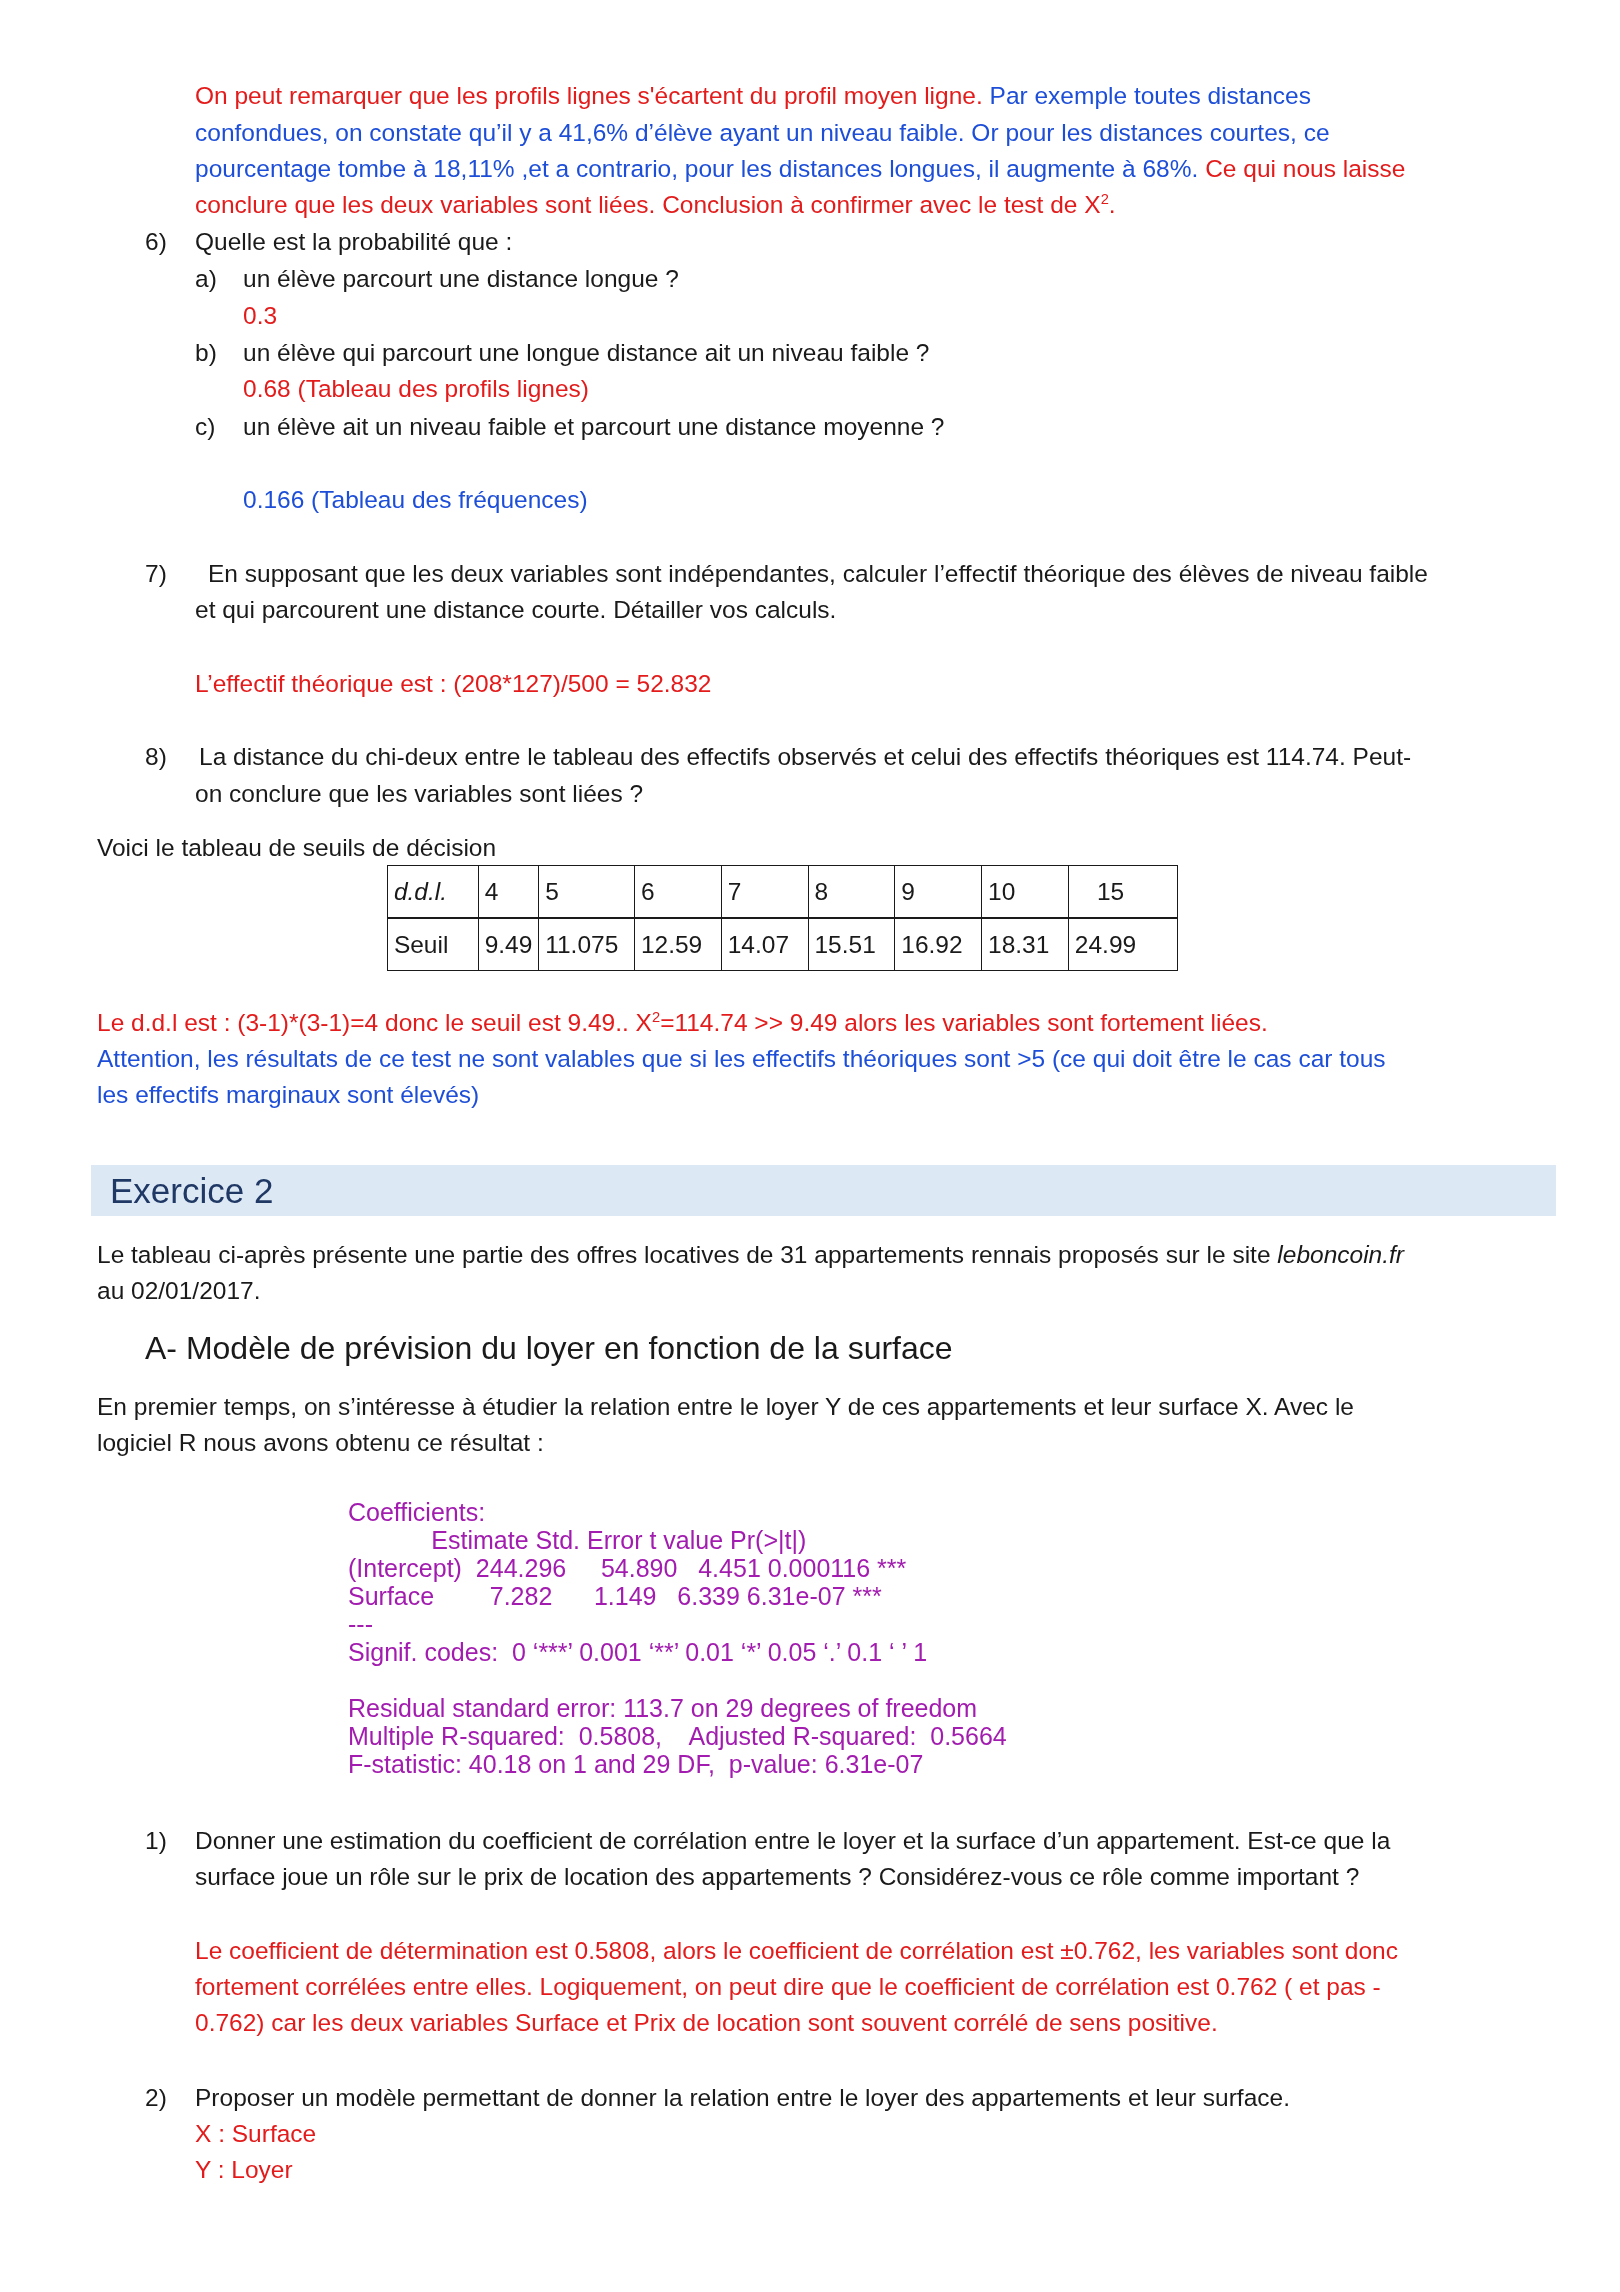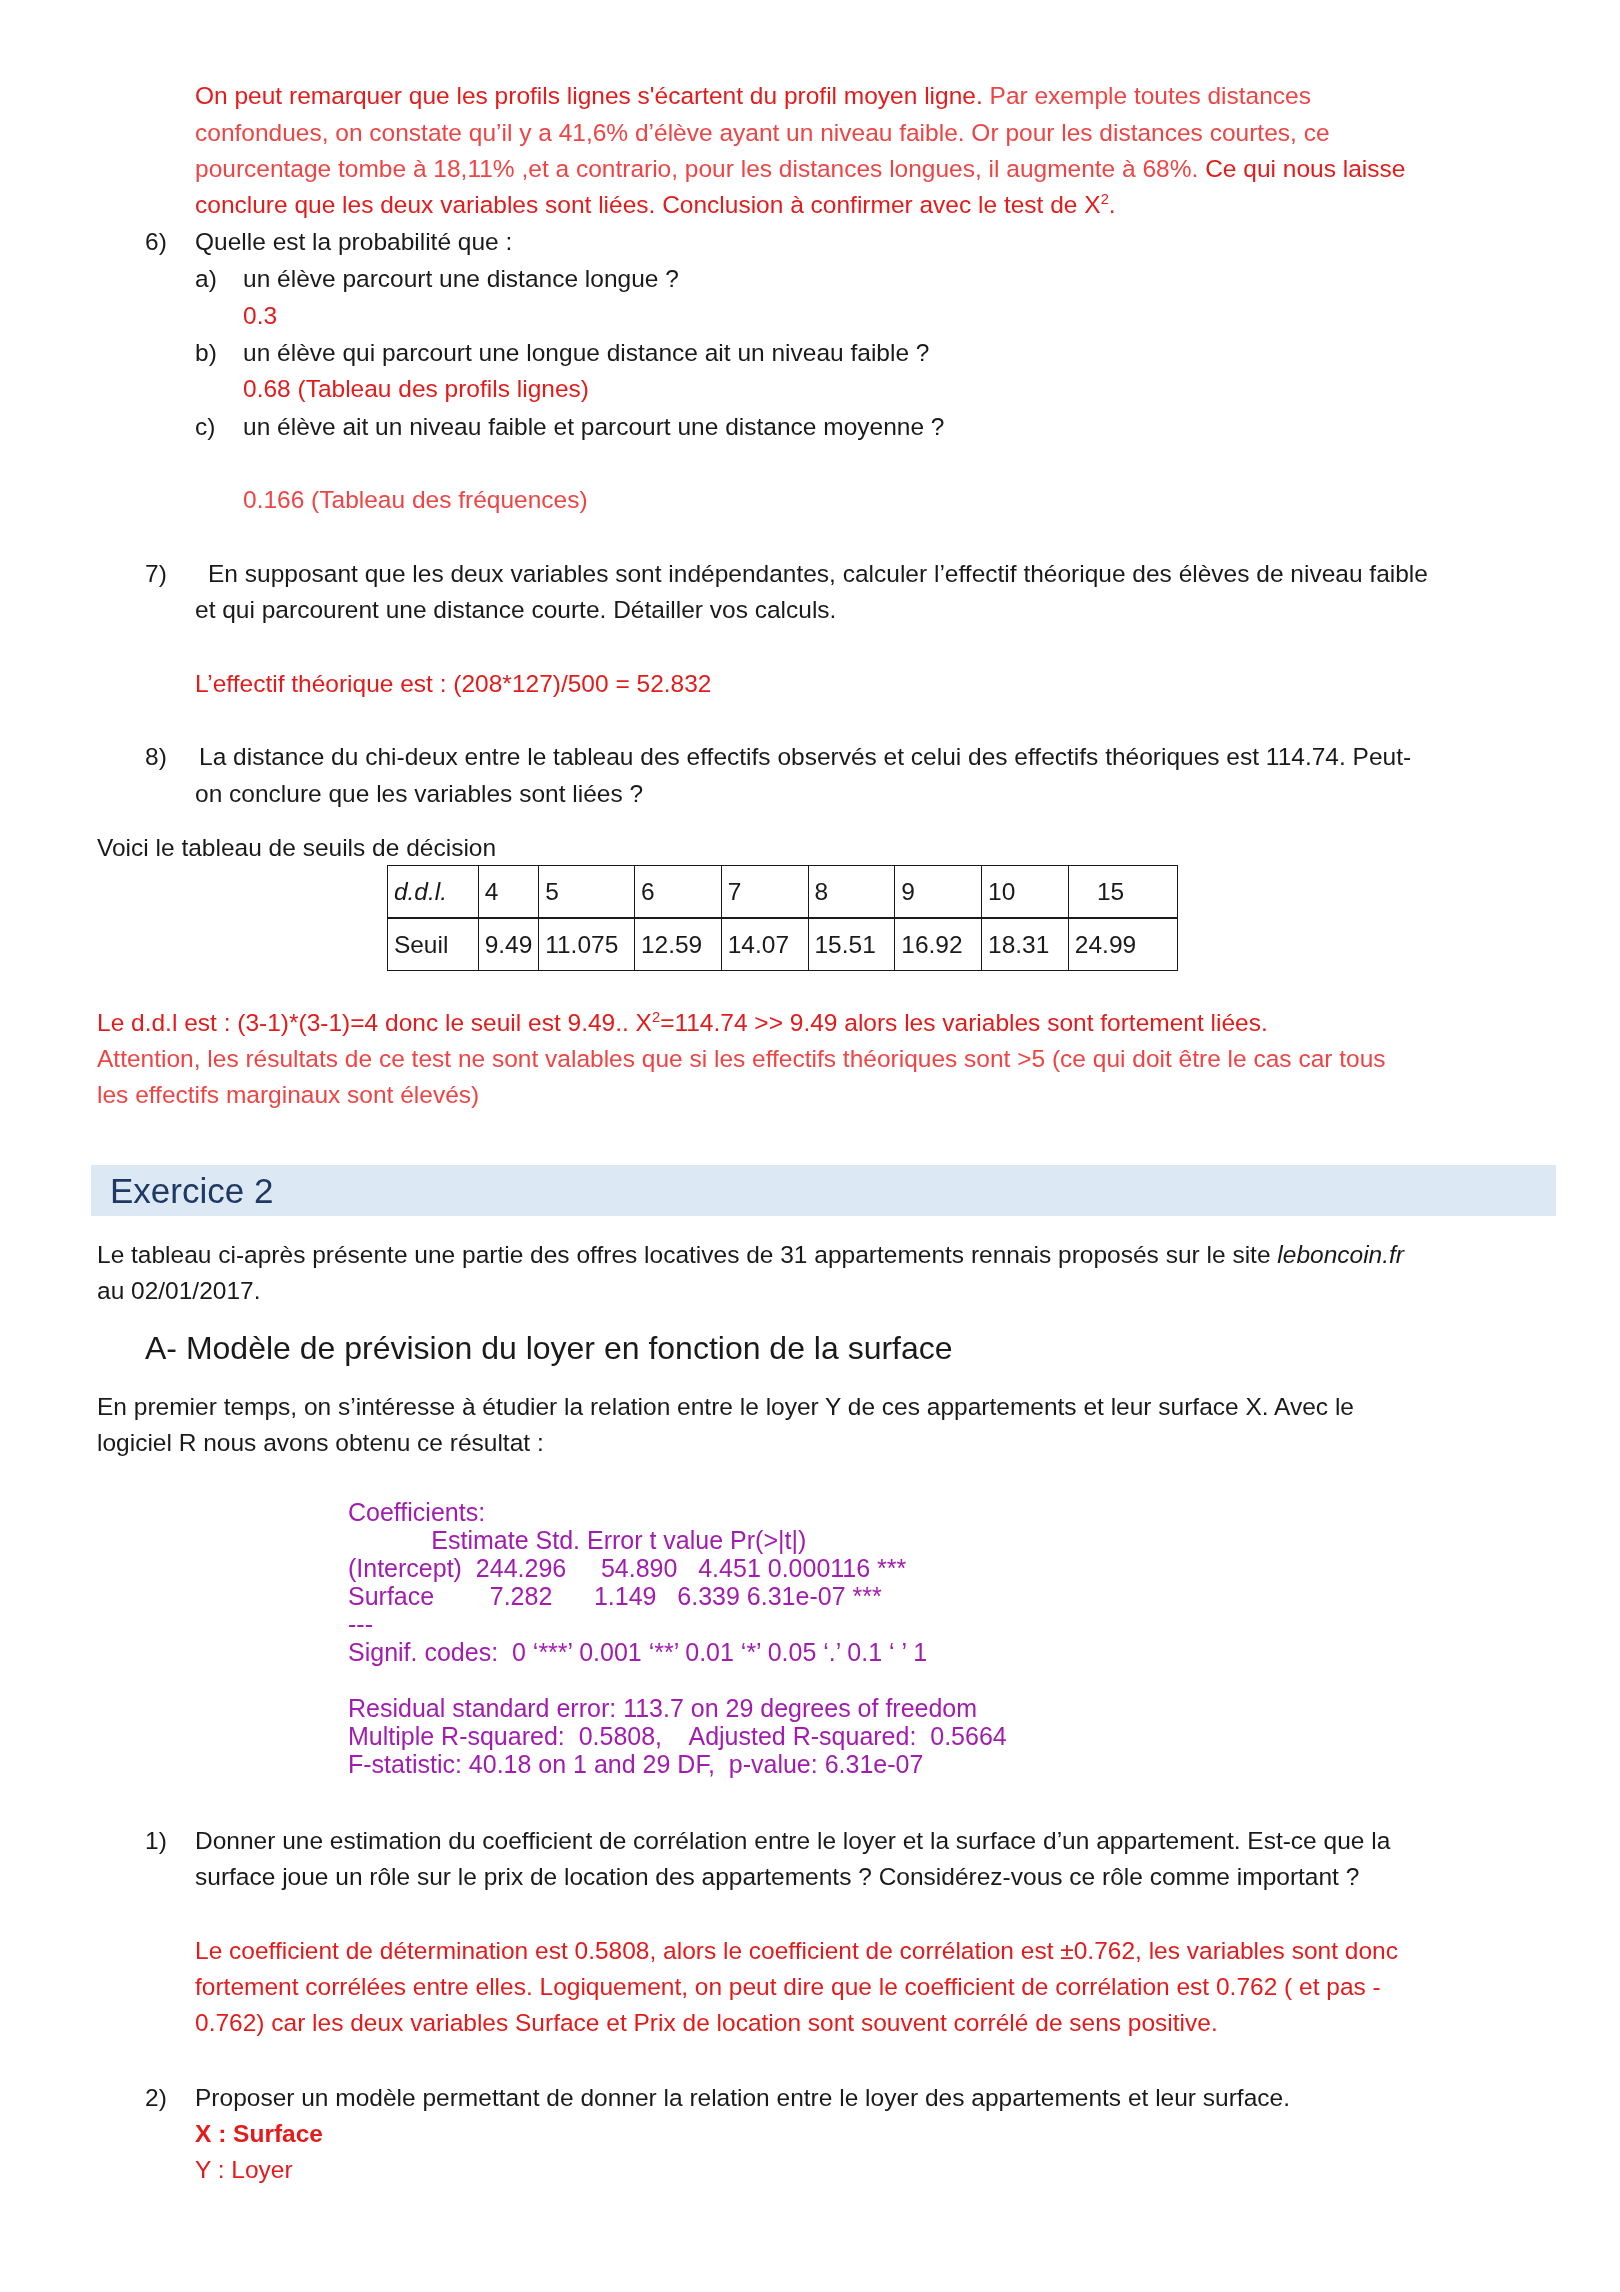--- a/index.html
+++ b/index.html
@@ -3,21 +3,21 @@
   <meta charset="utf-8">
   <style>
     html, body { margin: 0; padding: 0; background: #ffffff; }
     body {
       width: 1620px; height: 2293px; position: relative; overflow: hidden;
       font-family: "Liberation Sans", sans-serif; color: #1a1a1a;
       font-size: 24.5px;
     }
     .line { position: absolute; white-space: nowrap; line-height: 36px; font-size: 24.5px; }
     .red { color: #e31b1b; }
-    .blue { color: #ef4444; }
+    .blue { color: #1d4ed8; }
     .black { color: #1a1a1a; }
     .sup { font-size: 14.7px; vertical-align: super; line-height: 0; }
     table.seuil {
       position: absolute; left: 387px; top: 865px; border-collapse: collapse;
       font-size: 24.5px; color: #1a1a1a;
     }
     table.seuil td {
       border: 1.5px solid #1a1a1a; height: 51px; padding: 0 5.9px;
     }
     table.seuil tr:first-child td { border-bottom: 2.5px solid #1a1a1a; }
@@ -142,16 +142,16 @@
   <div class="line black" style="left:195px; top:1823px;">Donner une estimation du coefficient de corrélation entre le loyer et la surface d’un appartement. Est-ce que la</div>
   <div class="line black" style="left:195px; top:1859px;">surface joue un rôle sur le prix de location des appartements ? Considérez-vous ce rôle comme important ?</div>
   <div class="line red" style="left:195px; top:1933px;">Le coefficient de détermination est 0.5808, alors le coefficient de corrélation est ±0.762, les variables sont donc</div>
   <div class="line red" style="left:195px; top:1969px;">fortement corrélées entre elles. Logiquement, on peut dire que le coefficient de corrélation est 0.762 ( et pas -</div>
   <div class="line red" style="left:195px; top:2005px;">0.762) car les deux variables Surface et Prix de location sont souvent corrélé de sens positive.</div>
 </div>
 
 <div>
   <div class="line black" style="left:145px; top:2080px;">2)</div>
   <div class="line black" style="left:195px; top:2080px;">Proposer un modèle permettant de donner la relation entre le loyer des appartements et leur surface.</div>
-  <div class="line red" style="left:195px; top:2116px;font-weight:bold;">X : Surface</div>
+  <div class="line red" style="left:195px; top:2116px;">X : Surface</div>
   <div class="line red" style="left:195px; top:2152px;">Y : Loyer</div>
 </div>
 
 
 </body></html>

